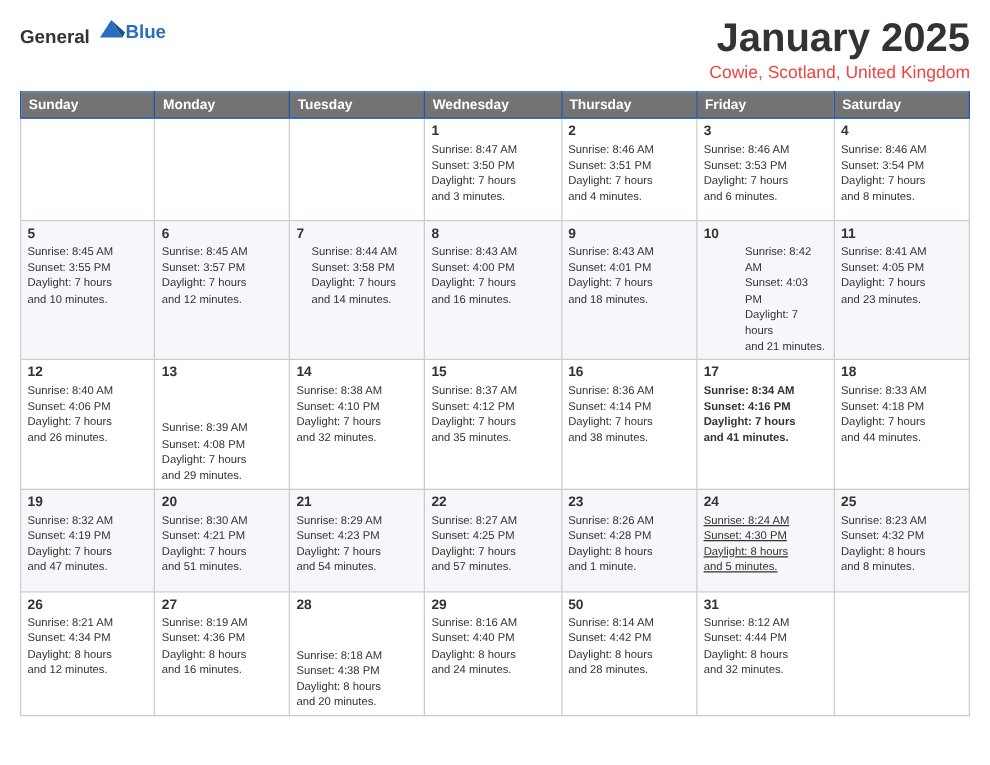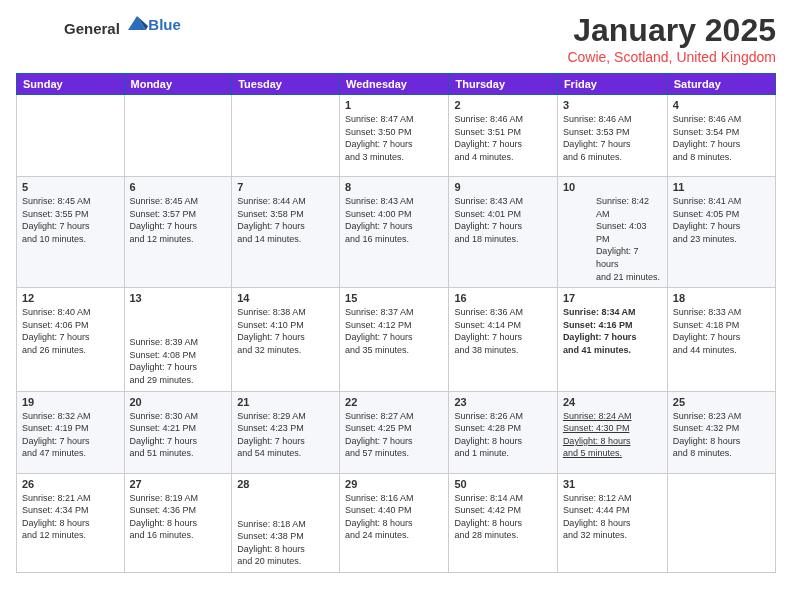--- a/index.html
+++ b/index.html
@@ -17,21 +17,20 @@
     }
     .header {
       display: flex;
       justify-content: space-between;
       align-items: flex-start;
       margin-bottom: 8px;
     }
     .logo {
       display: flex;
       align-items: center;
-      margin-left: 48px;
     }
     .logo-text-general {
       font-size: 15px;
       font-weight: bold;
       color: #333;
     }
     .logo-text-blue {
       font-size: 15px;
       font-weight: bold;
       color: #2a6ebb;
@@ -52,21 +51,21 @@
     .location-title {
       font-size: 14px;
       color: #ef4444;
     }
     .calendar {
       width: 100%;
       border-collapse: collapse;
       border: 1px solid #ccc;
     }
     .calendar th {
-      background-color: #6d28d9;
+      background-color: #737373;
       color: #fff;
       font-size: 11px;
       font-weight: bold;
       padding: 4px 6px;
       text-align: left;
       border: 1px solid #1a5aaa;
     }
     .calendar td {
       width: 113px;
       vertical-align: top;
@@ -174,21 +173,21 @@
           </td>
           <td>
             <div class="day-number">6</div>
             <div class="day-info" style="white-space: pre-line;">Sunrise: 8:45 AM
 Sunset: 3:57 PM
 Daylight: 7 hours
 and 12 minutes.</div>
           </td>
           <td>
             <div class="day-number">7</div>
-            <div class="day-info" style="white-space: pre-line;">Sunrise: 8:44 AM
+            <div class="day-info" style="white-space: pre-line; margin-left: 12px;">Sunrise: 8:44 AM
 Sunset: 3:58 PM
 Daylight: 7 hours
 and 14 minutes.</div>
           </td>
           <td>
             <div class="day-number">8</div>
             <div class="day-info" style="white-space: pre-line;">Sunrise: 8:43 AM
 Sunset: 4:00 PM
 Daylight: 7 hours
 and 16 minutes.</div>

